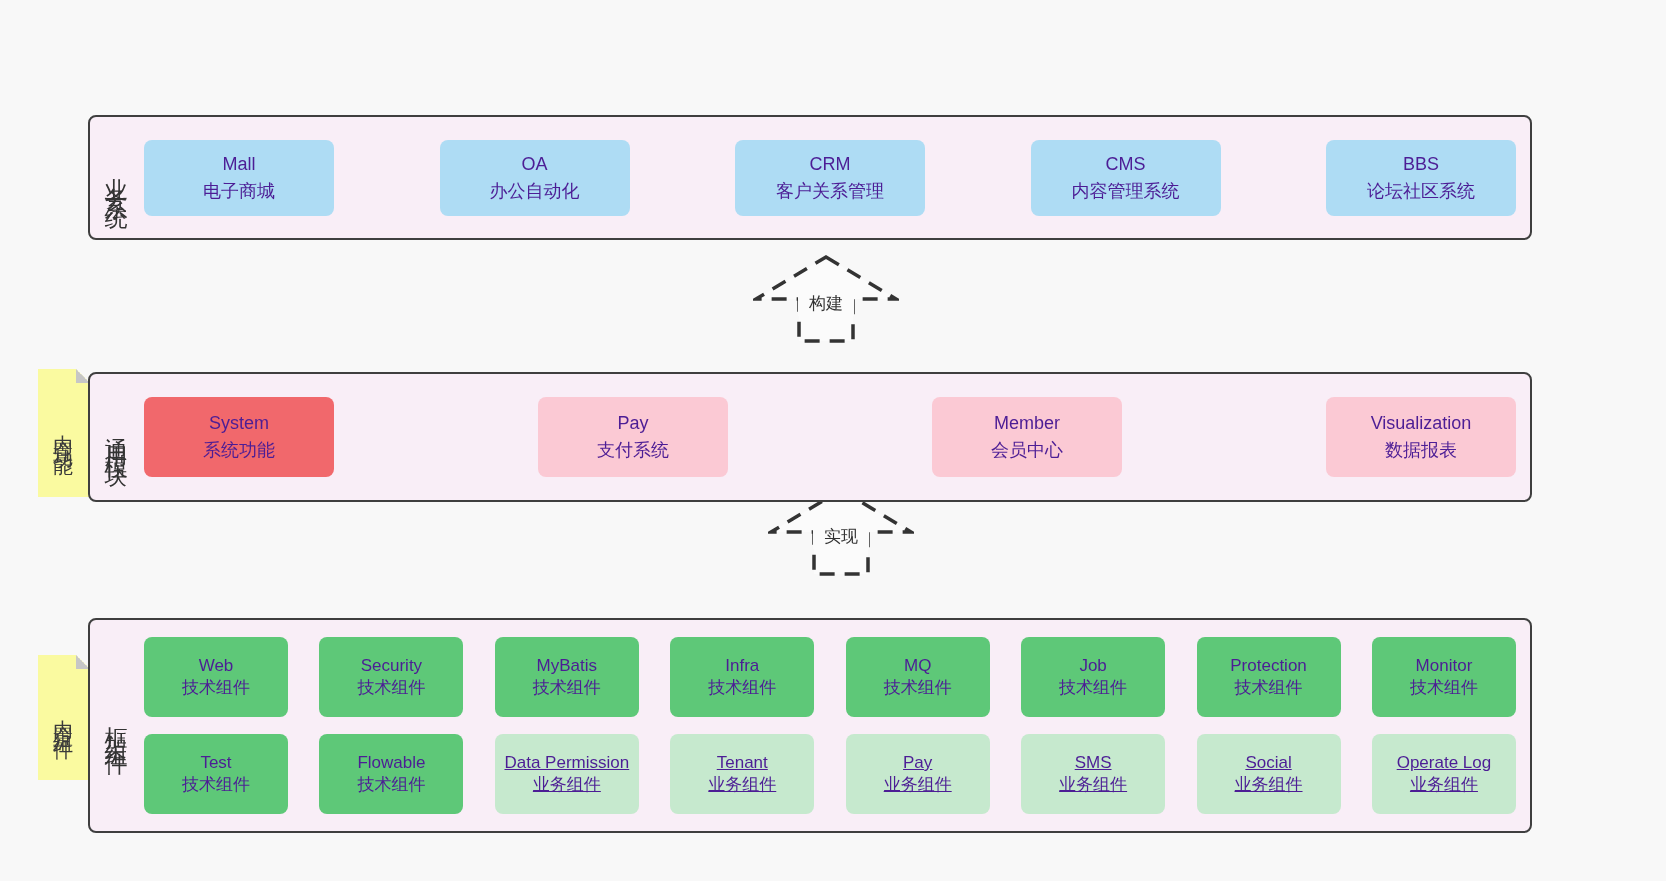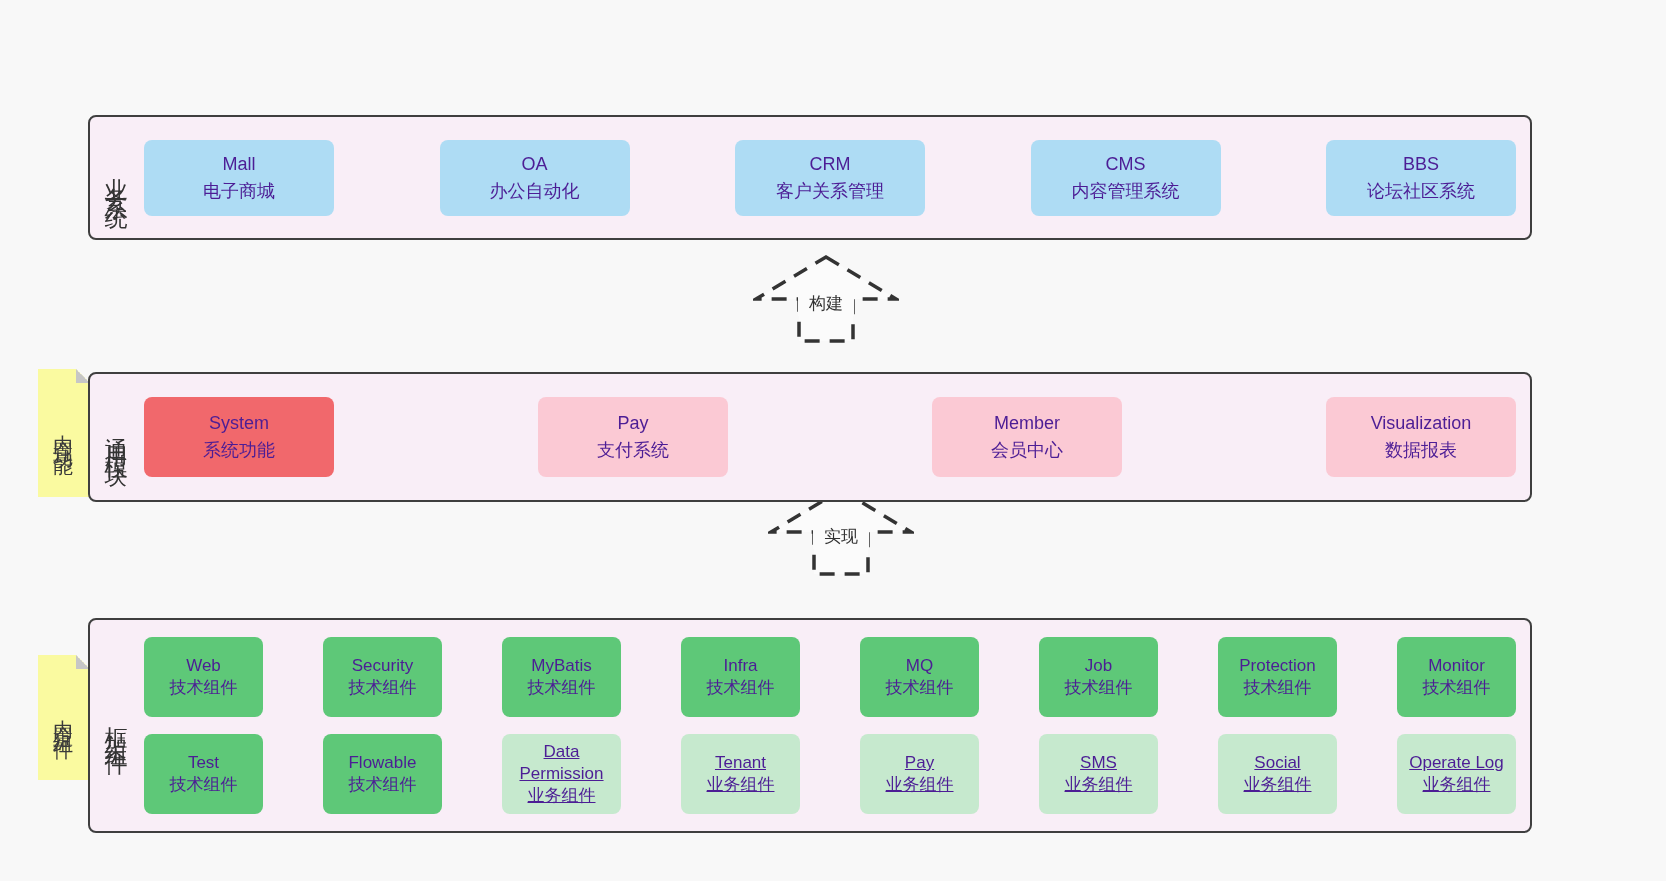--- a/index.html
+++ b/index.html
@@ -55,21 +55,21 @@
     align-items: center;
     justify-content: center;
     text-align: center;
     border-radius: 8px;
     font-size: 18px;
     line-height: 1.5;
     color: #4c1d95;
   }
   .panel-1 .box { width: 190px; height: 76px; }
   .panel-2 .box { width: 190px; height: 80px; }
-  .panel-3 .box { width: 119px; height: 80px; font-size: 17px; line-height: 1.3; padding: 0 5px; }
+  .panel-3 .box { width: 144px; height: 80px; font-size: 17px; line-height: 1.3; padding: 0 5px; }
 
   .blue       { background: var(--blue, #aedcf4); }
   .red        { background: var(--red, #f1686c); }
   .pink       { background: var(--pink, #fbc9d4); }
   .green      { background: var(--green, #5ec878); }
   .lightgreen { background: var(--lightgreen, #c6e9ce); text-decoration: underline; }
 
   
   .tab {
     position: absolute;

